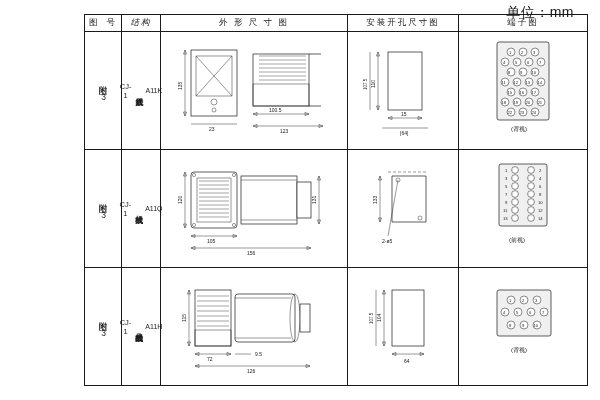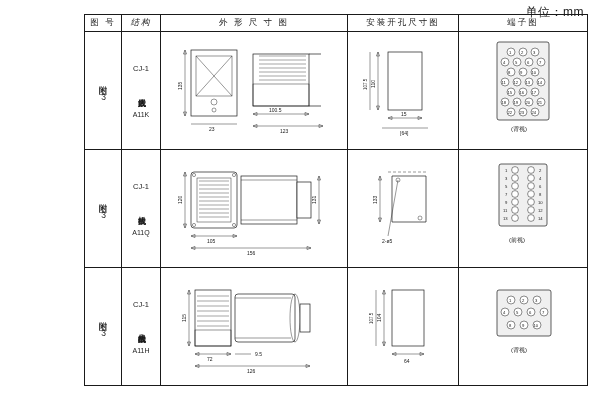--- a/index.html
+++ b/index.html
@@ -7,63 +7,63 @@
     width:600px;height:400px;
     background:#ffffff;
     font-family:"Liberation Sans", sans-serif;
     color:#1a1a1a;
     overflow:hidden;
   }
   .sheet{position:relative;width:600px;height:400px;}
 
   .unit{
     position:absolute;
-    right:16px;top:4px;
-    font-size:12px;
+    right:26px;top:4px;
+    font-size:14px;
     letter-spacing:.5px;
   }
 
   table.main{
     position:absolute;
     left:84px;top:14px;
     width:498px;height:372px;
     border-collapse:collapse;
     table-layout:fixed;
   }
   table.main td, table.main th{
     border:1px solid #1a1a1a;
     padding:0;
     vertical-align:middle;
     text-align:center;
     font-weight:normal;
   }
   thead th{height:16px;font-size:8.5px;letter-spacing:2px;}
-  .col1{width:36px;}
+  .col1{width:36px;font-family:Liberation Mono, monospace;}
   .col2{width:38px;font-style:italic;}
   .col3{width:186px;}
   .col4{width:110px;}
   .col5{width:128px;}
 
   .rowcell{height:112px;position:relative;}
 
   .vtext{
     font-size:8.5px;
     line-height:11px;
     letter-spacing:1px;
     writing-mode:vertical-rl;
     text-orientation:upright;
     margin:0 auto;
     height:92px;
     display:flex;
     align-items:center;
     justify-content:center;
   }
   .struct{
-    display:flex;flex-direction:column;align-items:center;justify-content:center;
-    height:100%;gap:19px;
+    display:flex;flex-direction:row;align-items:center;justify-content:center;
+    height:100%;gap:2px;
   }
   .struct .code{font-size:7.5px;}
   .struct .namev{
     writing-mode:vertical-rl;text-orientation:upright;
     font-size:8px;line-height:10px;letter-spacing:0px;
     max-height:62px;
   }
   .struct .model{font-size:7px;}
 
   .cellwrap{position:relative;width:100%;height:100%;}

